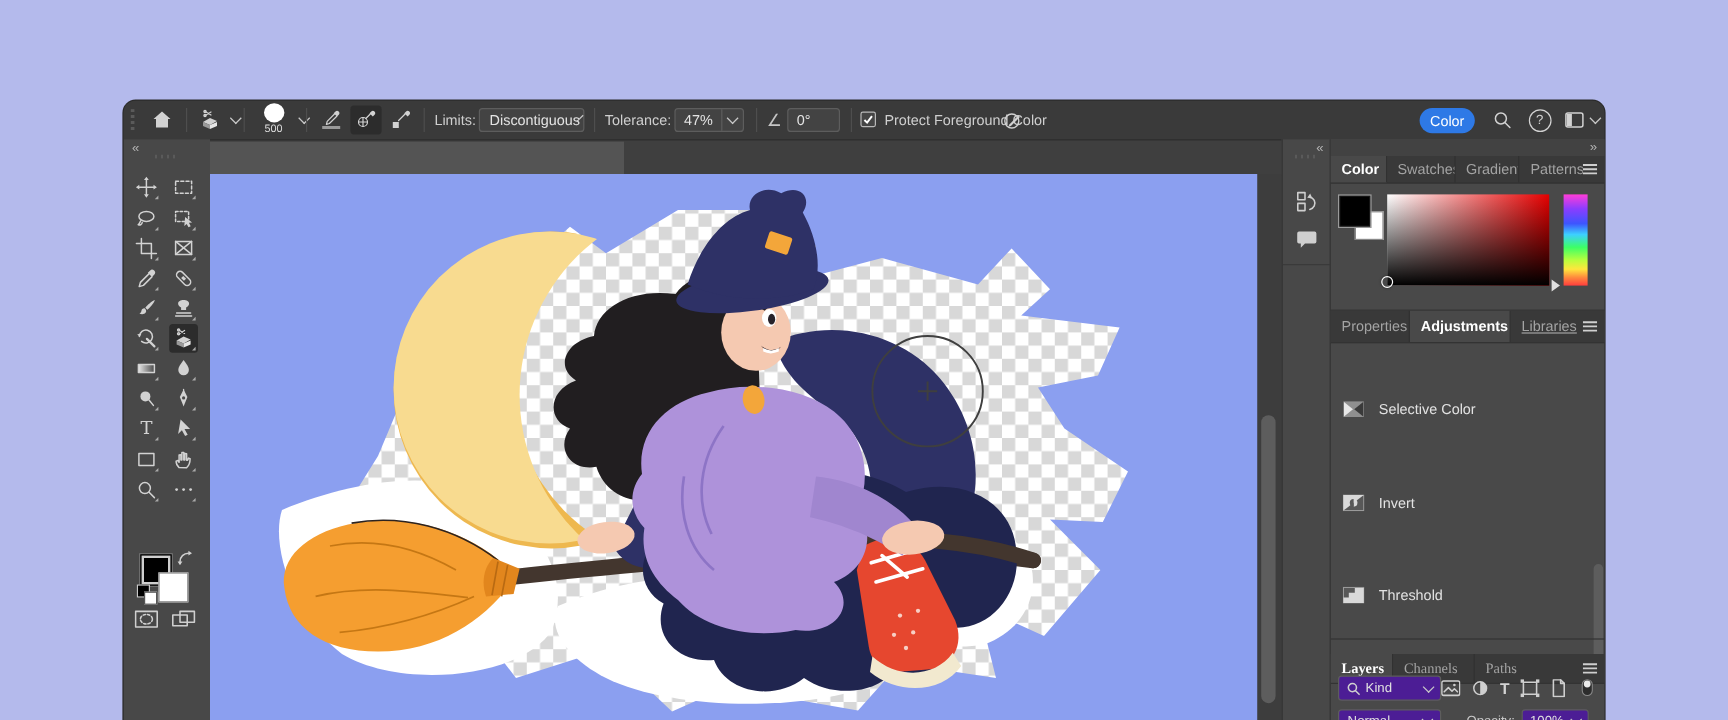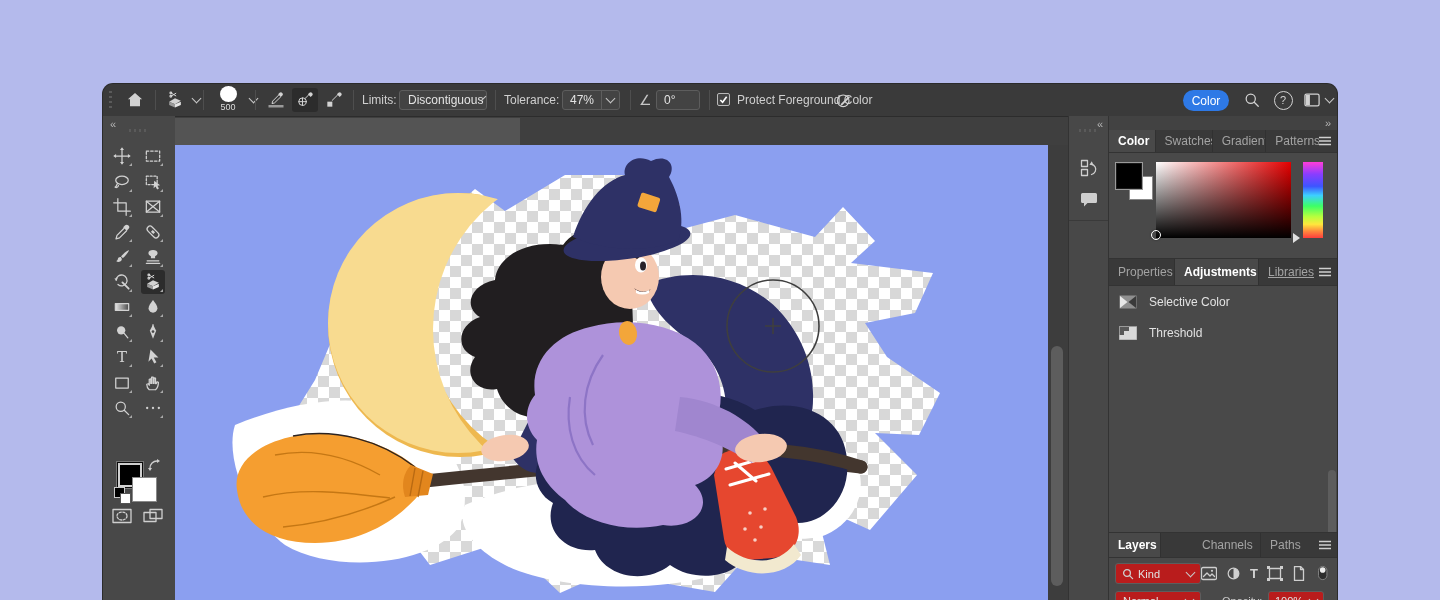--- a/index.html
+++ b/index.html
@@ -60,25 +60,25 @@
     background-image:linear-gradient(to bottom,rgba(0,0,0,0),#000),linear-gradient(to right,#fff,#e60000);}
   .sv-dot{position:absolute;left:42px;top:100px;width:8px;height:8px;border:1.5px solid #fff;border-radius:50%;
     box-shadow:0 0 2px #0008;}
   .sv-tri{position:absolute;left:184px;top:103px;width:0;height:0;border-top:5px solid transparent;
     border-bottom:5px solid transparent;border-left:7px solid #e0e0e0;}
   .hue-strip{position:absolute;left:194px;top:32px;width:20px;height:76px;
     background:linear-gradient(to bottom,#ff3dd8,#8a3dff 16%,#3d55ff 32%,#3dd0ff 44%,#3dff66 58%,#b8ff3d 72%,#ffe63d 82%,#ff8a3d 91%,#ff3d3d);}
   .cp-fg{position:absolute;left:7px;top:33px;width:24px;height:24px;background:#000;border:1px solid #1a1a1a;
     outline:1px solid #9a9a9a;z-index:2;}
   .cp-bg{position:absolute;left:20px;top:46px;width:22px;height:22px;background:#fff;border:1px solid #888;}
-  .adj-item{display:flex;align-items:center;height:30.5px;padding-left:10px;}
+  .adj-item{display:flex;align-items:flex-start;height:30.5px;padding-left:10px;margin-top:47px;}
   .adj-item .lbl{margin-left:12px;font-size:12px;color:#e2e2e2;}
   .ai{width:18px;height:14px;flex:0 0 auto;}
   .pscroll{position:absolute;right:2px;width:8px;border-radius:4px;background:#5d5d5d;}
-  .dd{position:absolute;background:#b91c1c;border:1px solid #5d5d5d;border-radius:3px;box-sizing:border-box;
+  .dd{position:absolute;background:#4c1d95;border:1px solid #5d5d5d;border-radius:3px;box-sizing:border-box;
     display:flex;align-items:center;font-size:11px;color:#e0e0e0;}
   .li{stroke:#cfcfcf;fill:none;stroke-width:1.3;stroke-linecap:round;stroke-linejoin:round;}
 </style>
 </head>
 <body>
 
 <div class="window">
 
   <div class="topbar">
     <div class="grip-v"></div>
@@ -543,34 +543,43 @@
           <svg class="ai" viewBox="0 0 18 14">
               <rect x=".5" y=".5" width="17" height="13" fill="#8f8f8f"></rect>
               <path d="M1 1l7.5 6L1 13z" fill="#e8e8e8"></path>
               <path d="M17 1l-7.5 6 7.5 6z" fill="#3a3a3a"></path>
             </svg>
           <span class="lbl">Selective Color</span>
         </div>
         <div class="adj-item">
           <svg class="ai" viewBox="0 0 18 14">
               <rect x=".5" y=".5" width="17" height="13" fill="#585858" stroke="#9a9a9a"></rect>
+              <path d="M.5.5h17L.5 13.5z" fill="#d9d9d9"></path>
+              <path d="M9 3.8a3.2 3.2 0 0 1 0 6.4z" fill="#d9d9d9"></path>
+              <path d="M9 3.8a3.2 3.2 0 0 0 0 6.4z" fill="#585858"></path>
+            </svg>
+          <span class="lbl">Invert</span>
+        </div>
+        <div class="adj-item">
+          <svg class="ai" viewBox="0 0 18 14">
+              <rect x=".5" y=".5" width="17" height="13" fill="#585858" stroke="#9a9a9a"></rect>
               <path d="M.5 13.5V9h4.5V5H10V1h7.5v12.5z" fill="#d9d9d9"></path>
             </svg>
           <span class="lbl">Threshold</span>
         </div>
       </div>
       <div class="pscroll" style="top:211px;height:86px;"></div>
     </div>
 
     <div class="abs" style="left:0;top:416px;width:229px;height:100px;border-top:1px solid #333;">
-      <div class="tabbar" style="top:0;height:24px;">
+      <div class="tabbar" style="top:12px;height:24px;font-family:Liberation Serif, serif;">
         <div class="tab on" style="width:52px;">
             <span>Layers</span>
           </div>
-        <div class="tab" style="width:68px;margin-left:32px;">
+        <div class="tab" style="width:68px;">
             <span>Channels</span>
           </div>
         <div class="tab" style="width:48px;border-right:none;">
             <span>Paths</span>
           </div>
         <div class="menu-ic">
           <svg width="12" height="10" viewBox="0 0 12 10">
               <path d="M0 1.5h12M0 5h12M0 8.5h12" stroke="#cfcfcf" stroke-width="1.6"></path>
             </svg>
         </div>

